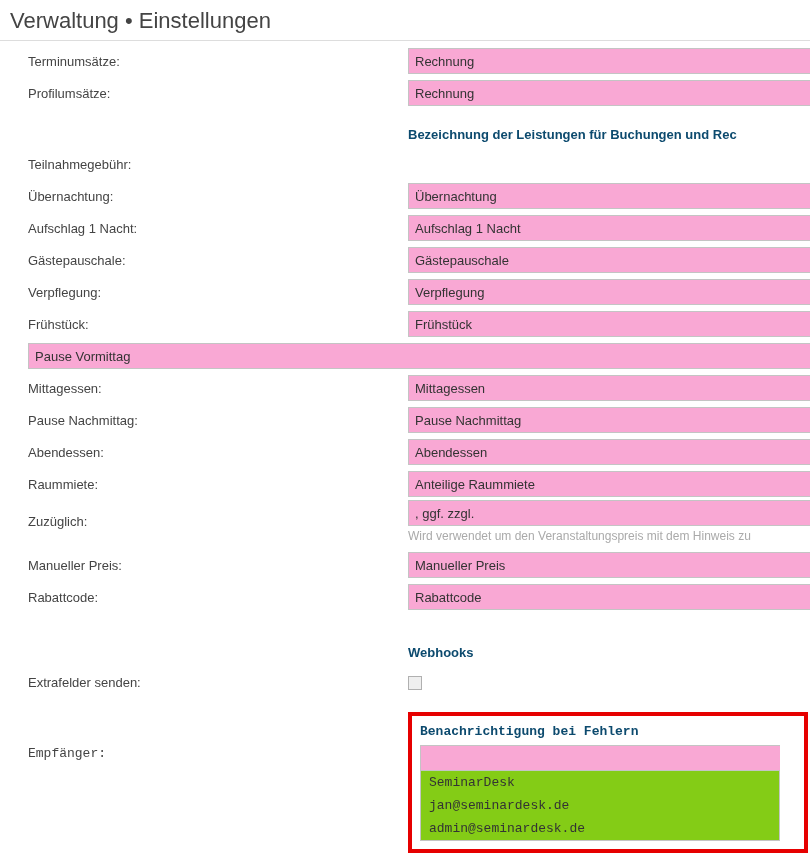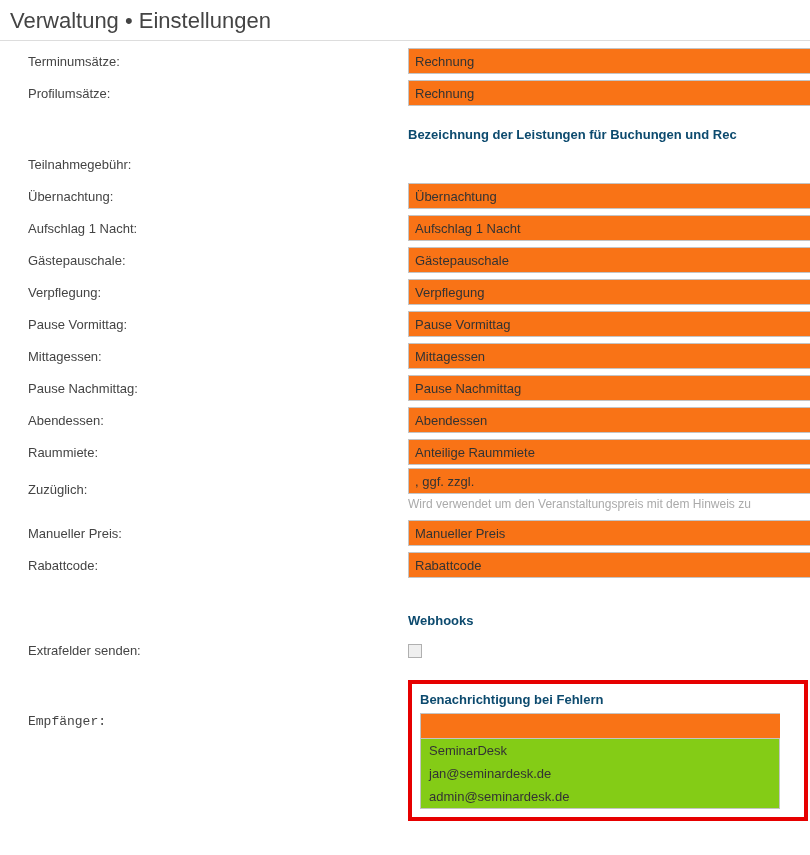--- a/index.html
+++ b/index.html
@@ -37,21 +37,21 @@
       min-width: 0;
     }
     .field-col input[type="text"] {
       width: 100%;
       border: 1px solid #c4c4c4;
       border-right: none;
       padding: 4px 6px;
       font-size: 13px;
       font-family: inherit;
       color: #333;
-      background: #f97316;
+      background: #f9a8d4;
       height: 26px;
     }
     .section-header {
       font-weight: 700;
       color: #0c4a6e;
       font-size: 13px;
       padding: 18px 0 6px 0;
     }
     .hint {
       font-size: 12px;
@@ -65,20 +65,21 @@
       background: #efefef;
       display: inline-block;
       vertical-align: middle;
     }
     .spacer { height: 14px; }
     .spacer-sm { height: 6px; }
     .highlight-box {
       border: 4px solid #e60000;
       padding: 6px 24px 8px 8px;
       margin-right: 2px;
+      font-family: Liberation Mono, monospace;
     }
     .highlight-box .section-header { padding-top: 2px; }
     .wide-input {
       width: 100%;
       border: 1px solid #c4c4c4;
       padding: 4px 6px;
       font-size: 13px;
       font-family: inherit;
       height: 26px;
       background: #fff;
@@ -129,21 +130,24 @@
   </div>
   <div class="row">
     <div class="label-col">Gästepauschale:</div>
     <div class="field-col"><input type="text" value="Gästepauschale" style=""></div>
   </div>
   <div class="row">
     <div class="label-col">Verpflegung:</div>
     <div class="field-col"><input type="text" value="Verpflegung" style=""></div>
   </div>
   <div class="row">
-    <div class="label-col">Pause Vormittag:</div>
+    <div class="label-col">Frühstück:</div>
+    <div class="field-col"><input type="text" value="Frühstück" style=""></div>
+  </div>
+  <div class="row">
     <div class="field-col"><input type="text" value="Pause Vormittag" style=""></div>
   </div>
   <div class="row">
     <div class="label-col">Mittagessen:</div>
     <div class="field-col"><input type="text" value="Mittagessen" style=""></div>
   </div>
   <div class="row">
     <div class="label-col">Pause Nachmittag:</div>
     <div class="field-col"><input type="text" value="Pause Nachmittag" style=""></div>
   </div>

